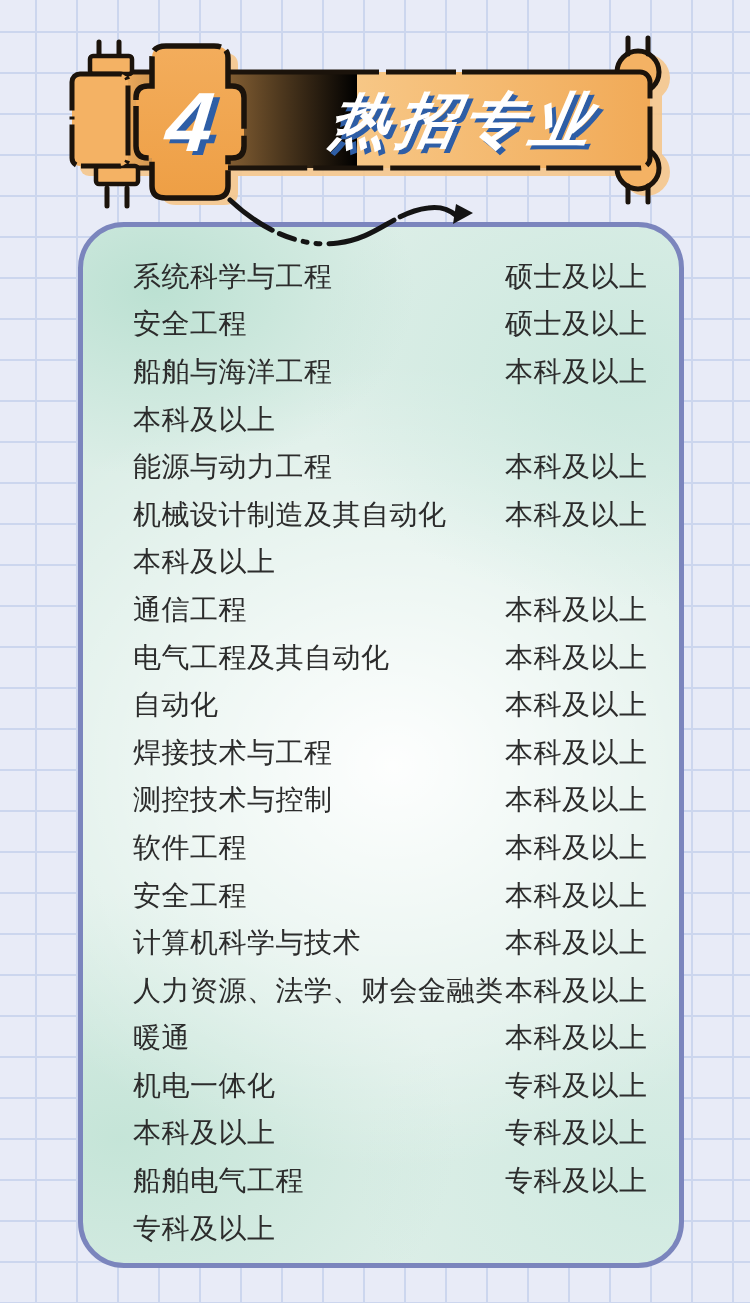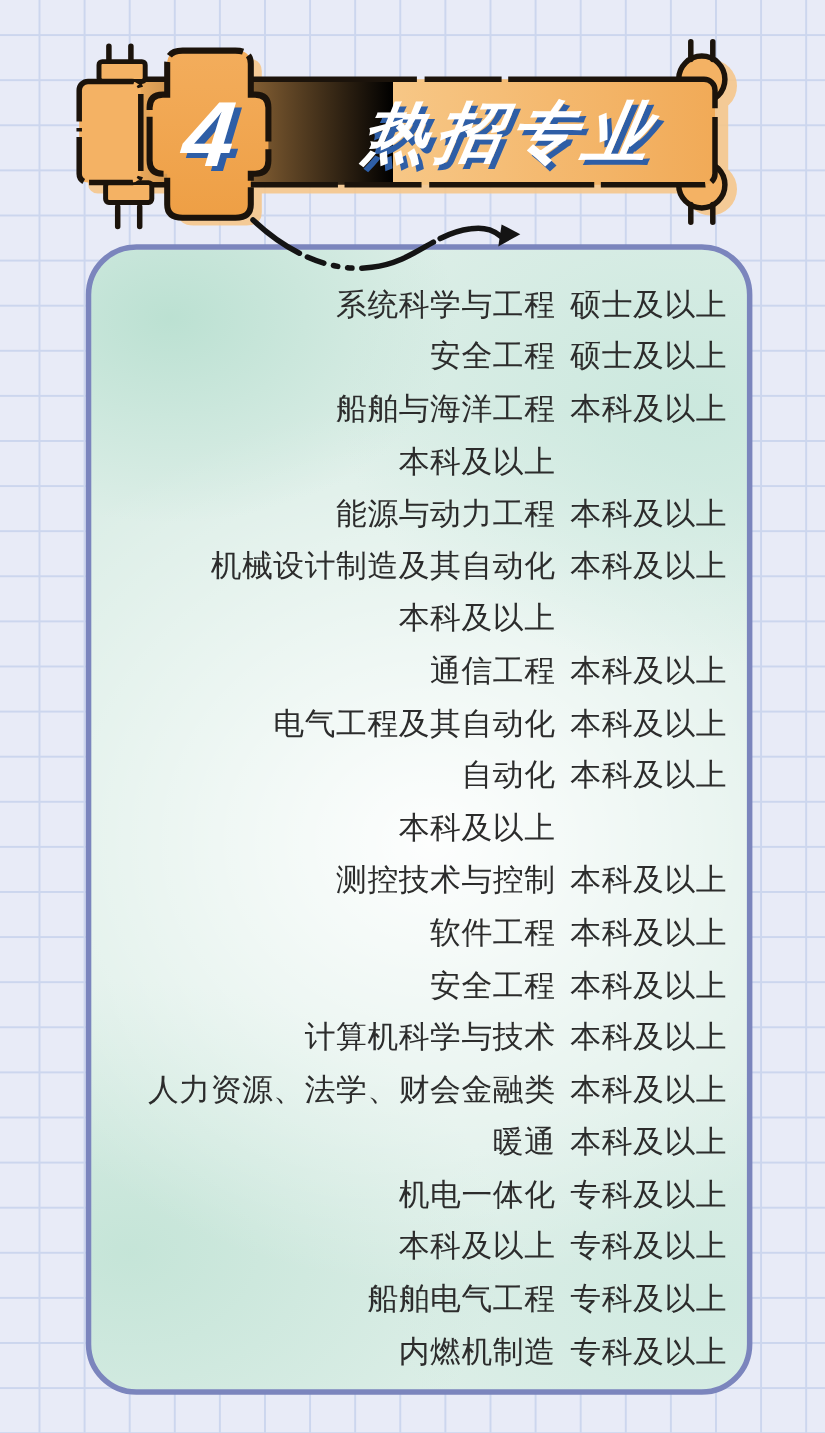--- a/index.html
+++ b/index.html
@@ -45,21 +45,20 @@
       radial-gradient(ellipse 520px 380px at 6% 88%,  rgba(193,227,213,.85), rgba(193,227,213,0) 65%),
       radial-gradient(ellipse 460px 320px at 96% 92%, rgba(205,233,223,.8),  rgba(205,233,223,0) 65%),
       #dceee7;
     padding:26px 18px 0 50px;
     overflow:hidden;
   }
   .row{
     height:47.6px;
     display:grid;grid-template-columns:372px 1fr;
     align-items:center;
-    text-align:right;
   }
   .major,.degree{
     font-size:28px;color:#2c2c2c;letter-spacing:.5px;white-space:nowrap;
   }
 </style>
 </head>
 <body>
 
 <svg class="banner-svg" viewBox="0 0 750 270" xmlns="http://www.w3.org/2000/svg">
   <defs>
@@ -146,20 +145,21 @@
       </div>
       <div class="row">
         <span class="major">电气工程及其自动化</span>
         <span class="degree">本科及以上</span>
       </div>
       <div class="row">
         <span class="major">自动化</span>
         <span class="degree">本科及以上</span>
       </div>
       <div class="row">
+        <span class="major">焊接技术与工程</span>
         <span class="degree">本科及以上</span>
       </div>
       <div class="row">
         <span class="major">测控技术与控制</span>
         <span class="degree">本科及以上</span>
       </div>
       <div class="row">
         <span class="major">软件工程</span>
         <span class="degree">本科及以上</span>
       </div>
@@ -185,17 +185,16 @@
       </div>
       <div class="row">
         <span class="major">本科及以上</span>
         <span class="degree">专科及以上</span>
       </div>
       <div class="row">
         <span class="major">船舶电气工程</span>
         <span class="degree">专科及以上</span>
       </div>
       <div class="row">
-        <span class="major">内燃机制造</span>
         <span class="degree">专科及以上</span>
       </div>
     </div>
 </div>
 
 </body></html>

